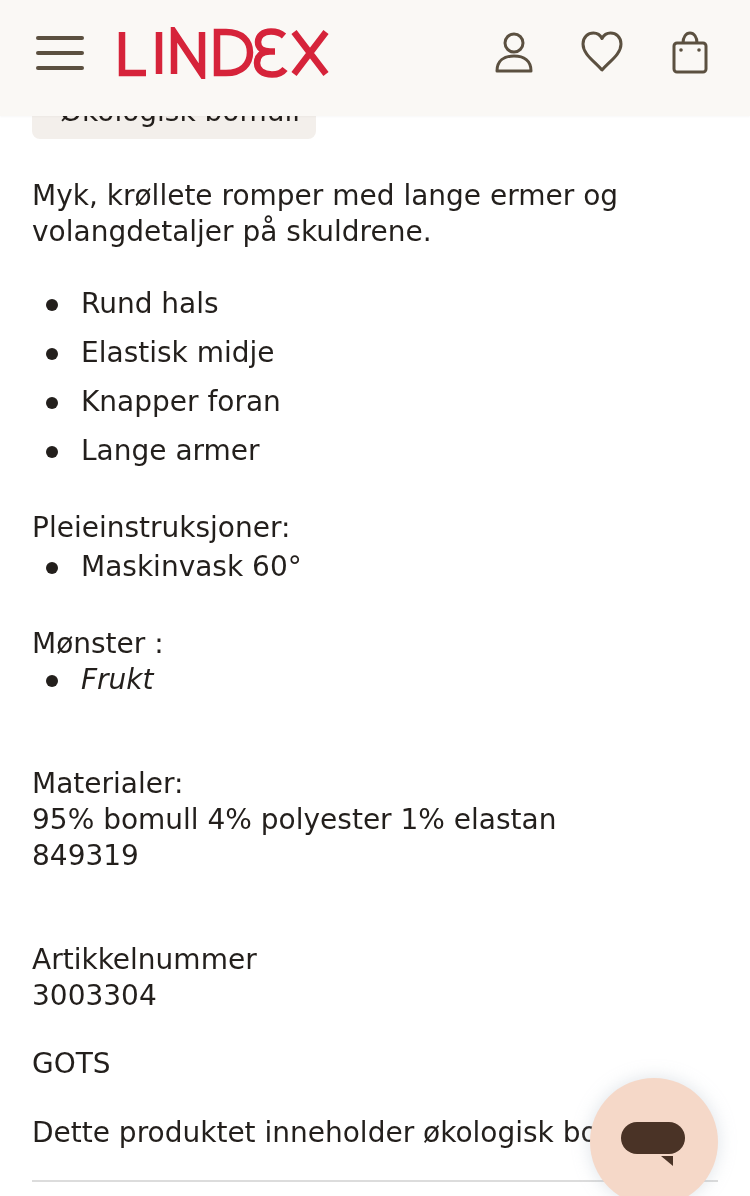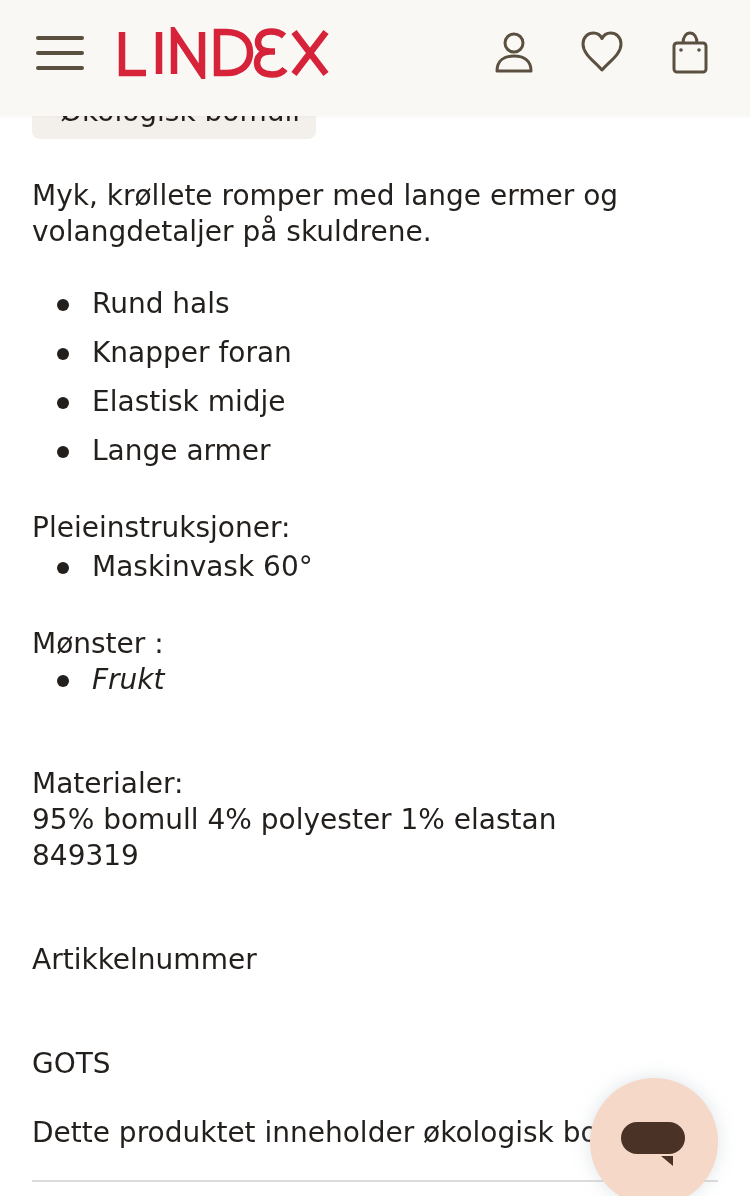--- a/index.html
+++ b/index.html
@@ -53,21 +53,21 @@
       position: absolute; top: 80px; left: 0px; width: 284px; height: 59px;
       background: #f3efeb; border-radius: 8px;
       font-size: 28px; line-height: 59px; padding-left: 28px;
       color: #231f1c;
       overflow: hidden;
       padding-top: 0px;
     }
     .tag-chip span { position: relative; top: 2px; }
 
     .intro { position: absolute; top: 178px; left: 0; width: 690px; }
-    .bullets { position: absolute; left: 12px; list-style: none; }
+    .bullets { position: absolute; left: 1px; list-style: none; }
     .bullets li { position: relative; padding-left: 48px; }
     .bullets li::before {
       content: ""; position: absolute; left: 13px; width: 12px; height: 12px;
       border-radius: 50%; background: #231f1c;
     }
     .bullets.spaced li { height: 49px; line-height: 36px; }
     .bullets.spaced li::before { top: 13px; }
     .bullets.tight li { height: 36px; line-height: 36px; }
     .bullets.tight li::before { top: 13px; }
 
@@ -152,22 +152,22 @@
 
   <main class="content">
     <div class="tag-chip">
       <span>Økologisk bomull</span>
     </div>
 
     <p class="intro">Myk, krøllete romper med lange ermer og volangdetaljer på skuldrene.</p>
 
     <ul class="bullets spaced features">
       <li>Rund hals</li>
+      <li>Elastisk midje</li>
       <li>Knapper foran</li>
-      <li>Elastisk midje</li>
       <li>Lange armer</li>
     </ul>
 
     <p class="care-label">Pleieinstruksjoner:</p>
     <ul class="bullets tight care-list">
       <li>Maskinvask 60°</li>
     </ul>
 
     <p class="pattern-label">Mønster :</p>
     <ul class="bullets tight pattern-list">
@@ -175,20 +175,21 @@
     </ul>
 
     <div class="materials">
       <p>Materialer:</p>
       <p>95% bomull 4% polyester 1% elastan</p>
       <p>849319</p>
     </div>
 
     <div class="article">
       <p>Artikkelnummer</p>
+      <p>3003304</p>
     </div>
 
     <p class="gots">GOTS</p>
 
     <p class="organic-note">Dette produktet inneholder økologisk bomull</p>
 
     <div class="divider"></div>
   </main>
 
   <div class="chat-button">

